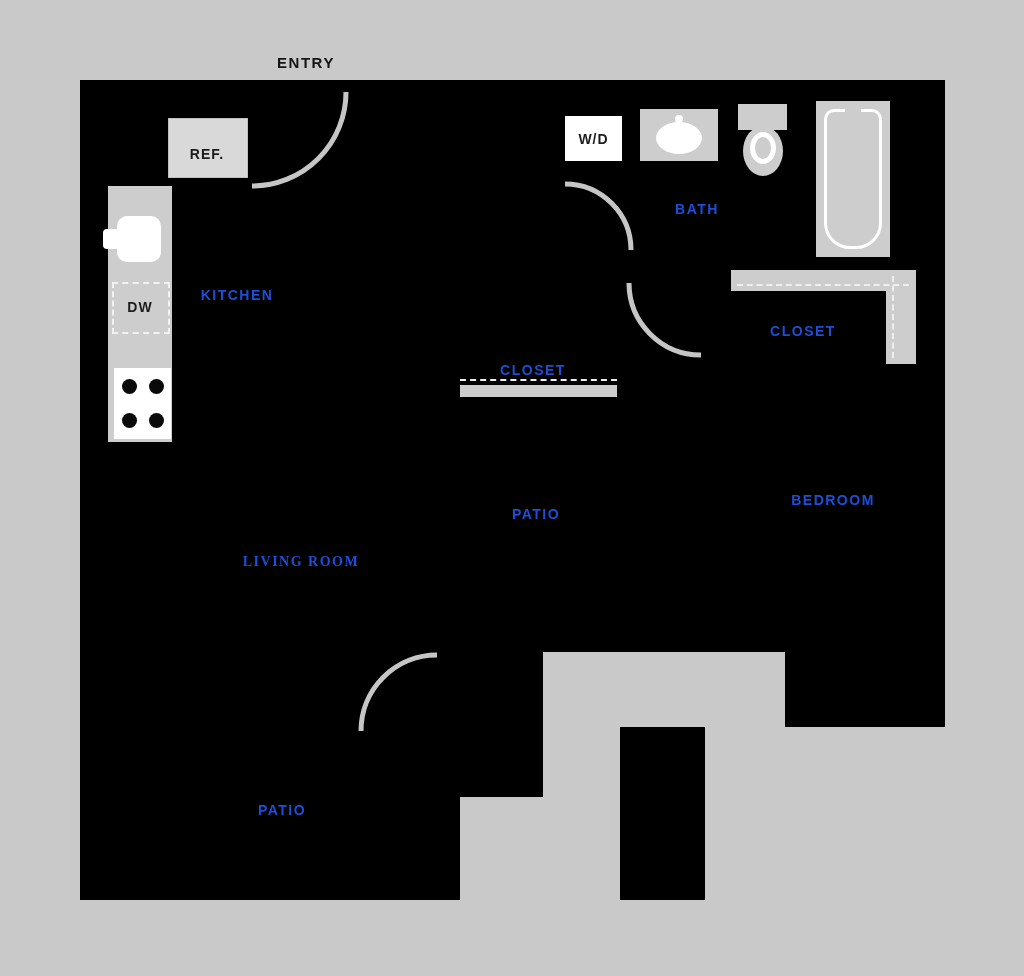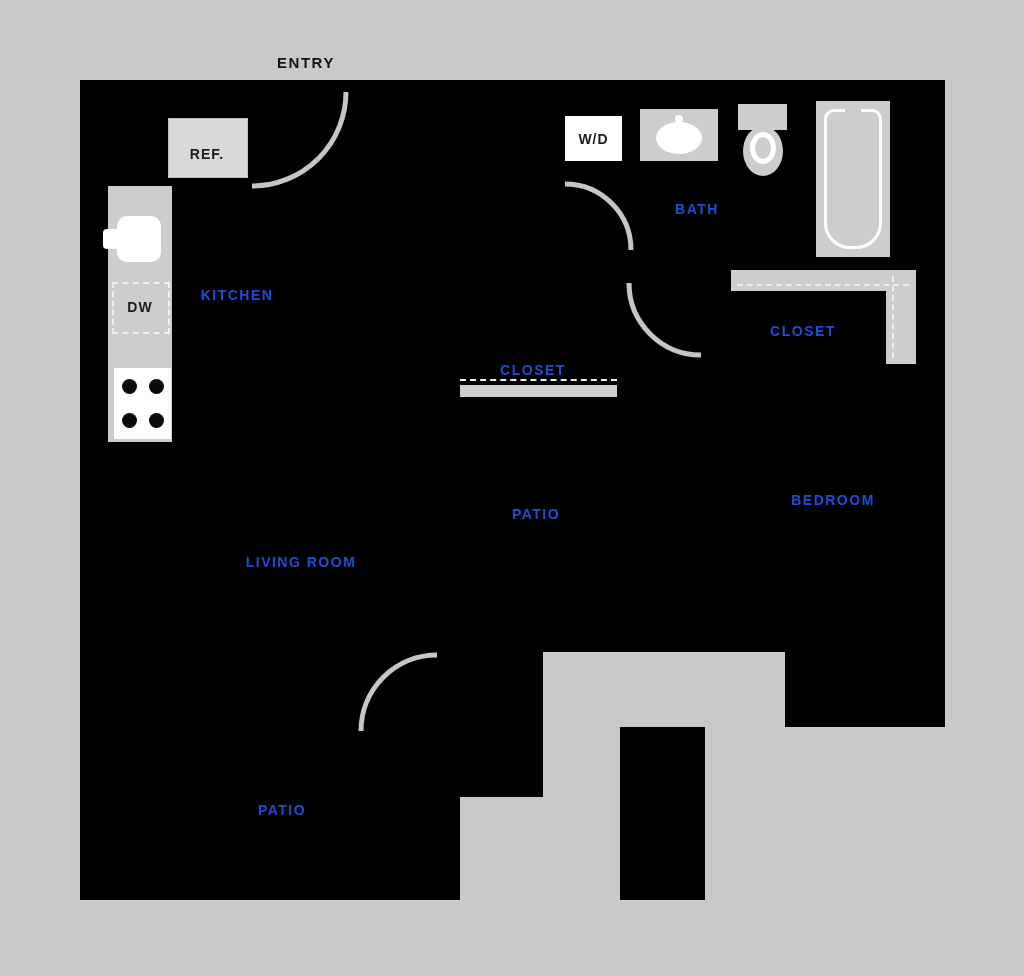--- a/index.html
+++ b/index.html
@@ -95,16 +95,16 @@
   <div class="dashed-h" style="left:460px;top:379px;width:157px;"></div>
   <div class="fix" style="left:460px;top:385px;width:157px;height:12px;"></div>
 
   <div class="entry-label" style="left:306px;top:62px;">ENTRY</div>
   <div class="room-label" style="left:231px;top:295px;padding-left:12px;">KITCHEN</div>
   <div class="room-label" style="left:697px;top:209px;">BATH</div>
   <div class="room-label" style="left:803px;top:331px;">CLOSET</div>
   <div class="room-label" style="left:533px;top:370px;">CLOSET</div>
   <div class="room-label" style="left:536px;top:514px;">PATIO</div>
   <div class="room-label" style="left:833px;top:500px;">BEDROOM</div>
-  <div class="room-label" style="left:301px;top:562px;">LIVING ROOM</div>
+  <div class="room-label" style="left:301px;top:562px;font-family:Liberation Serif, serif;">LIVING ROOM</div>
   <div class="room-label" style="left:269px;top:810px;padding-left:26px;">PATIO</div>
 
 </div>
 
 </body></html>

